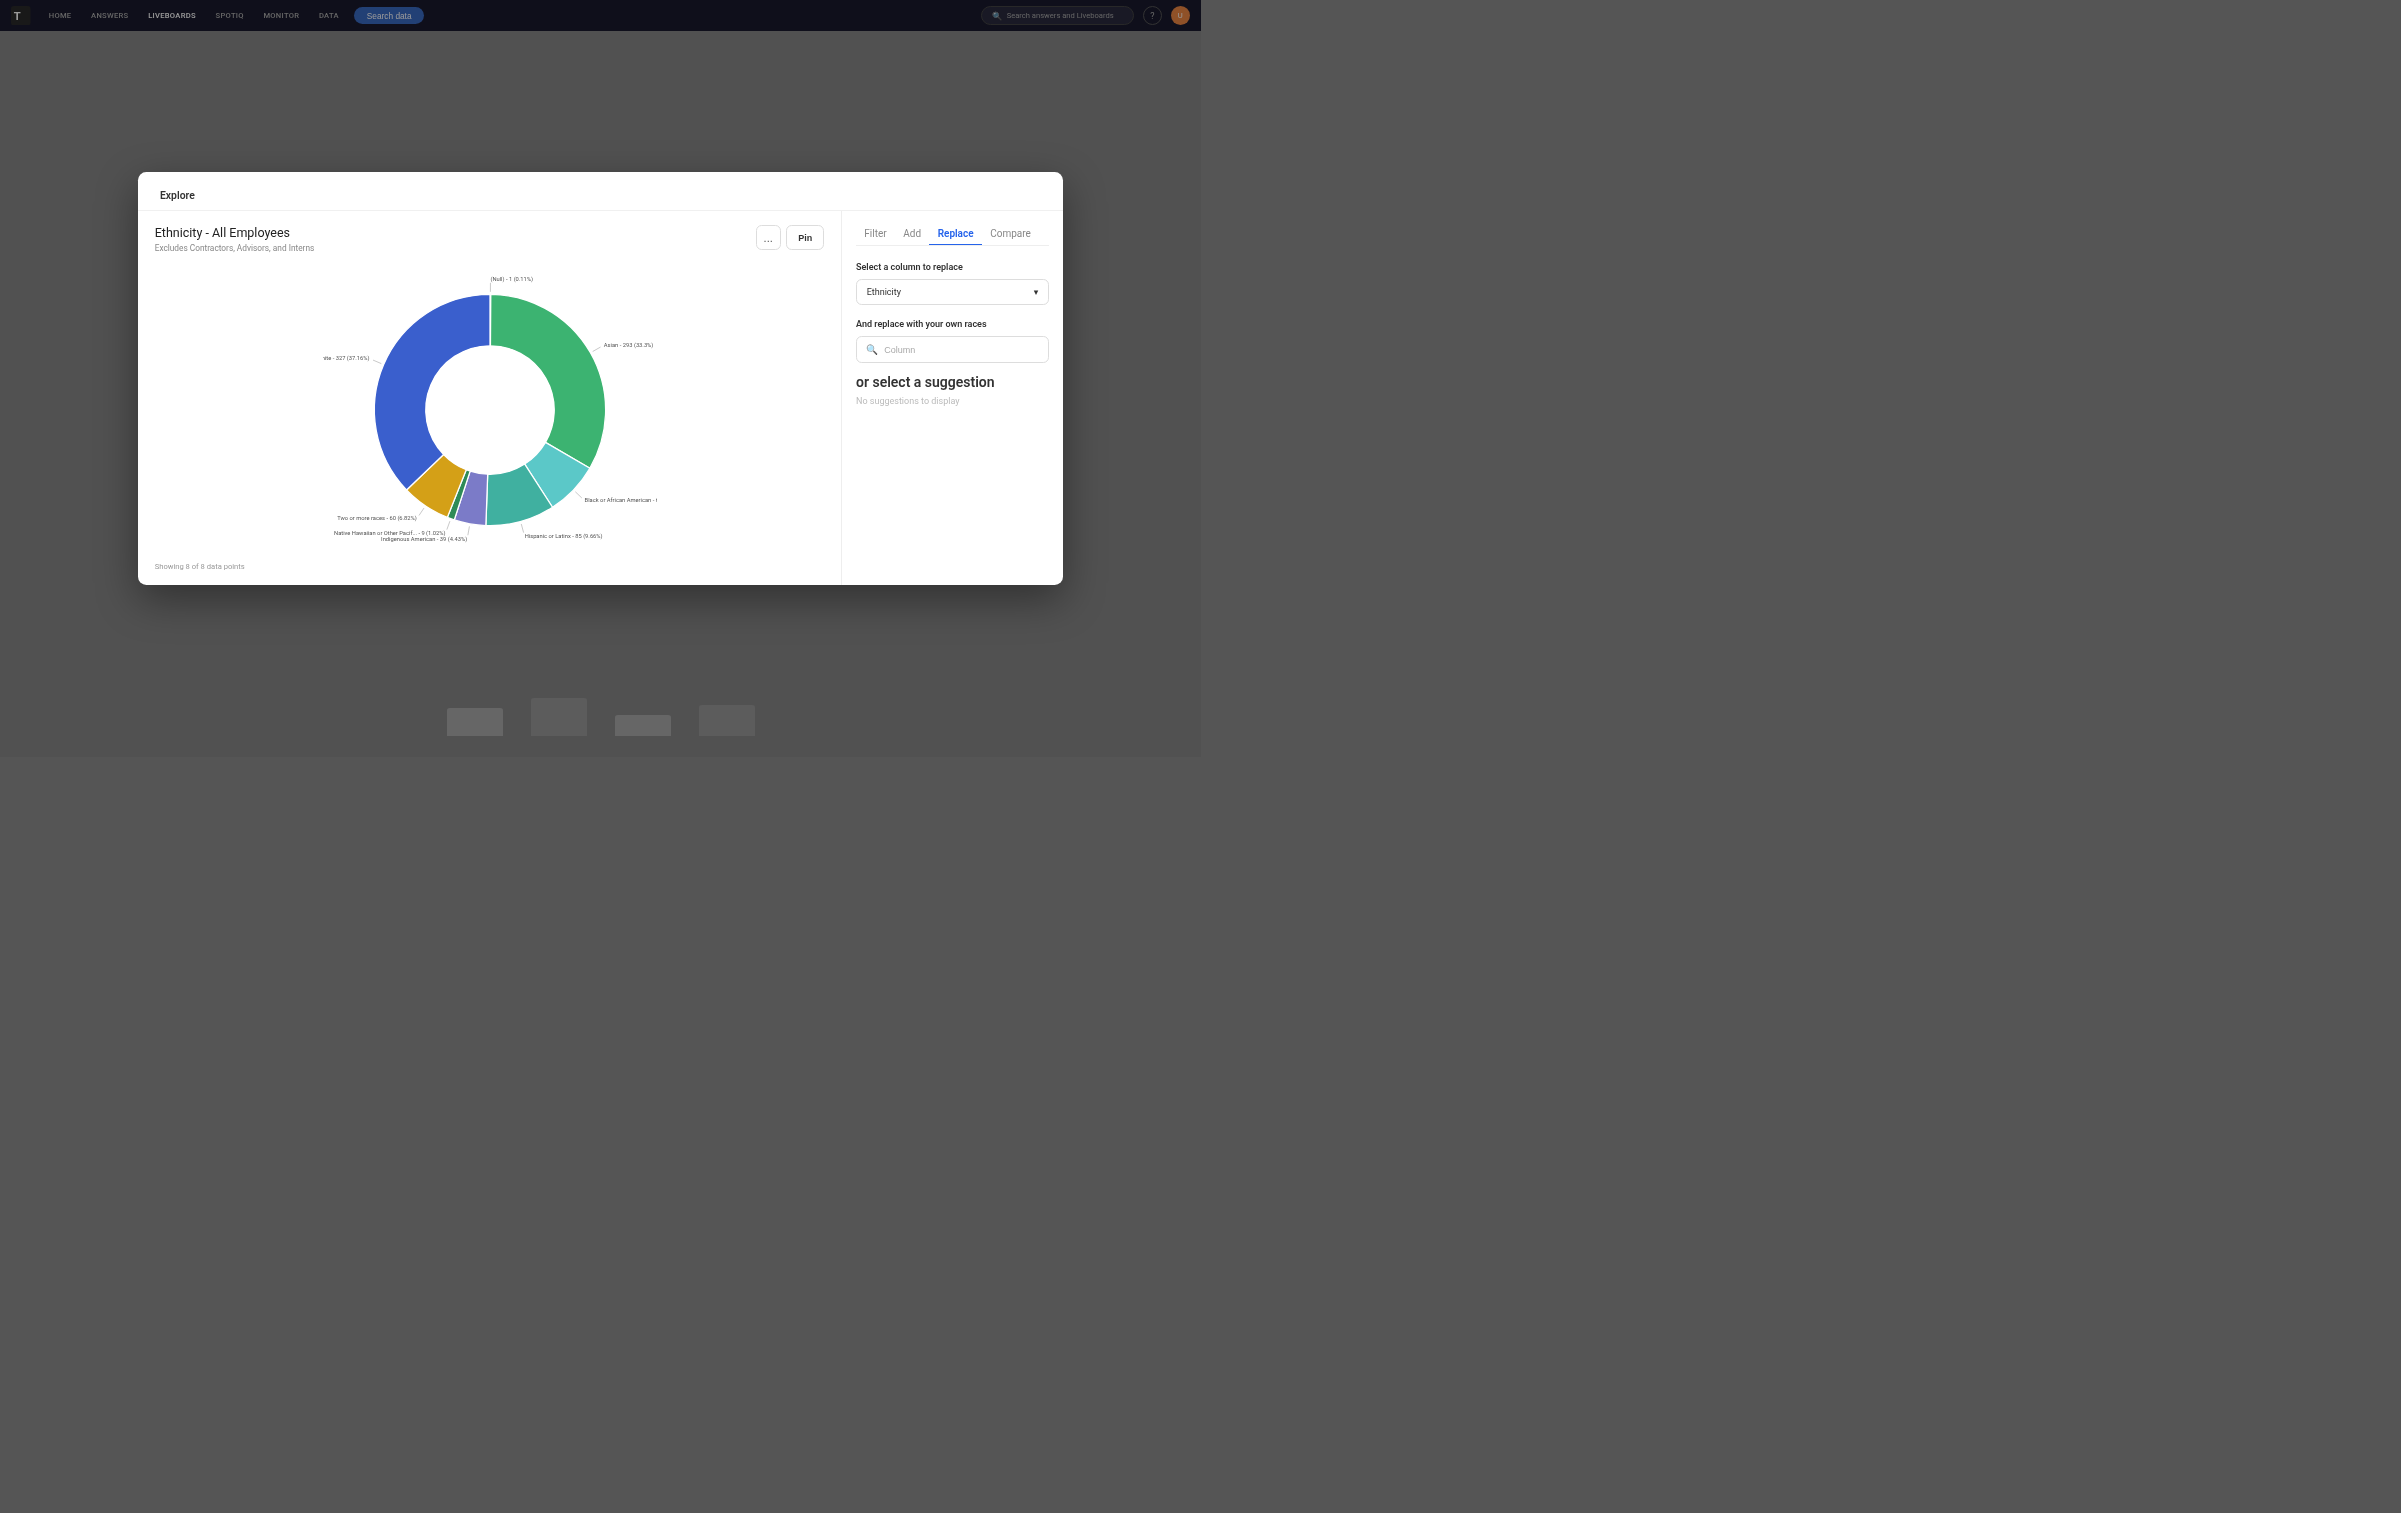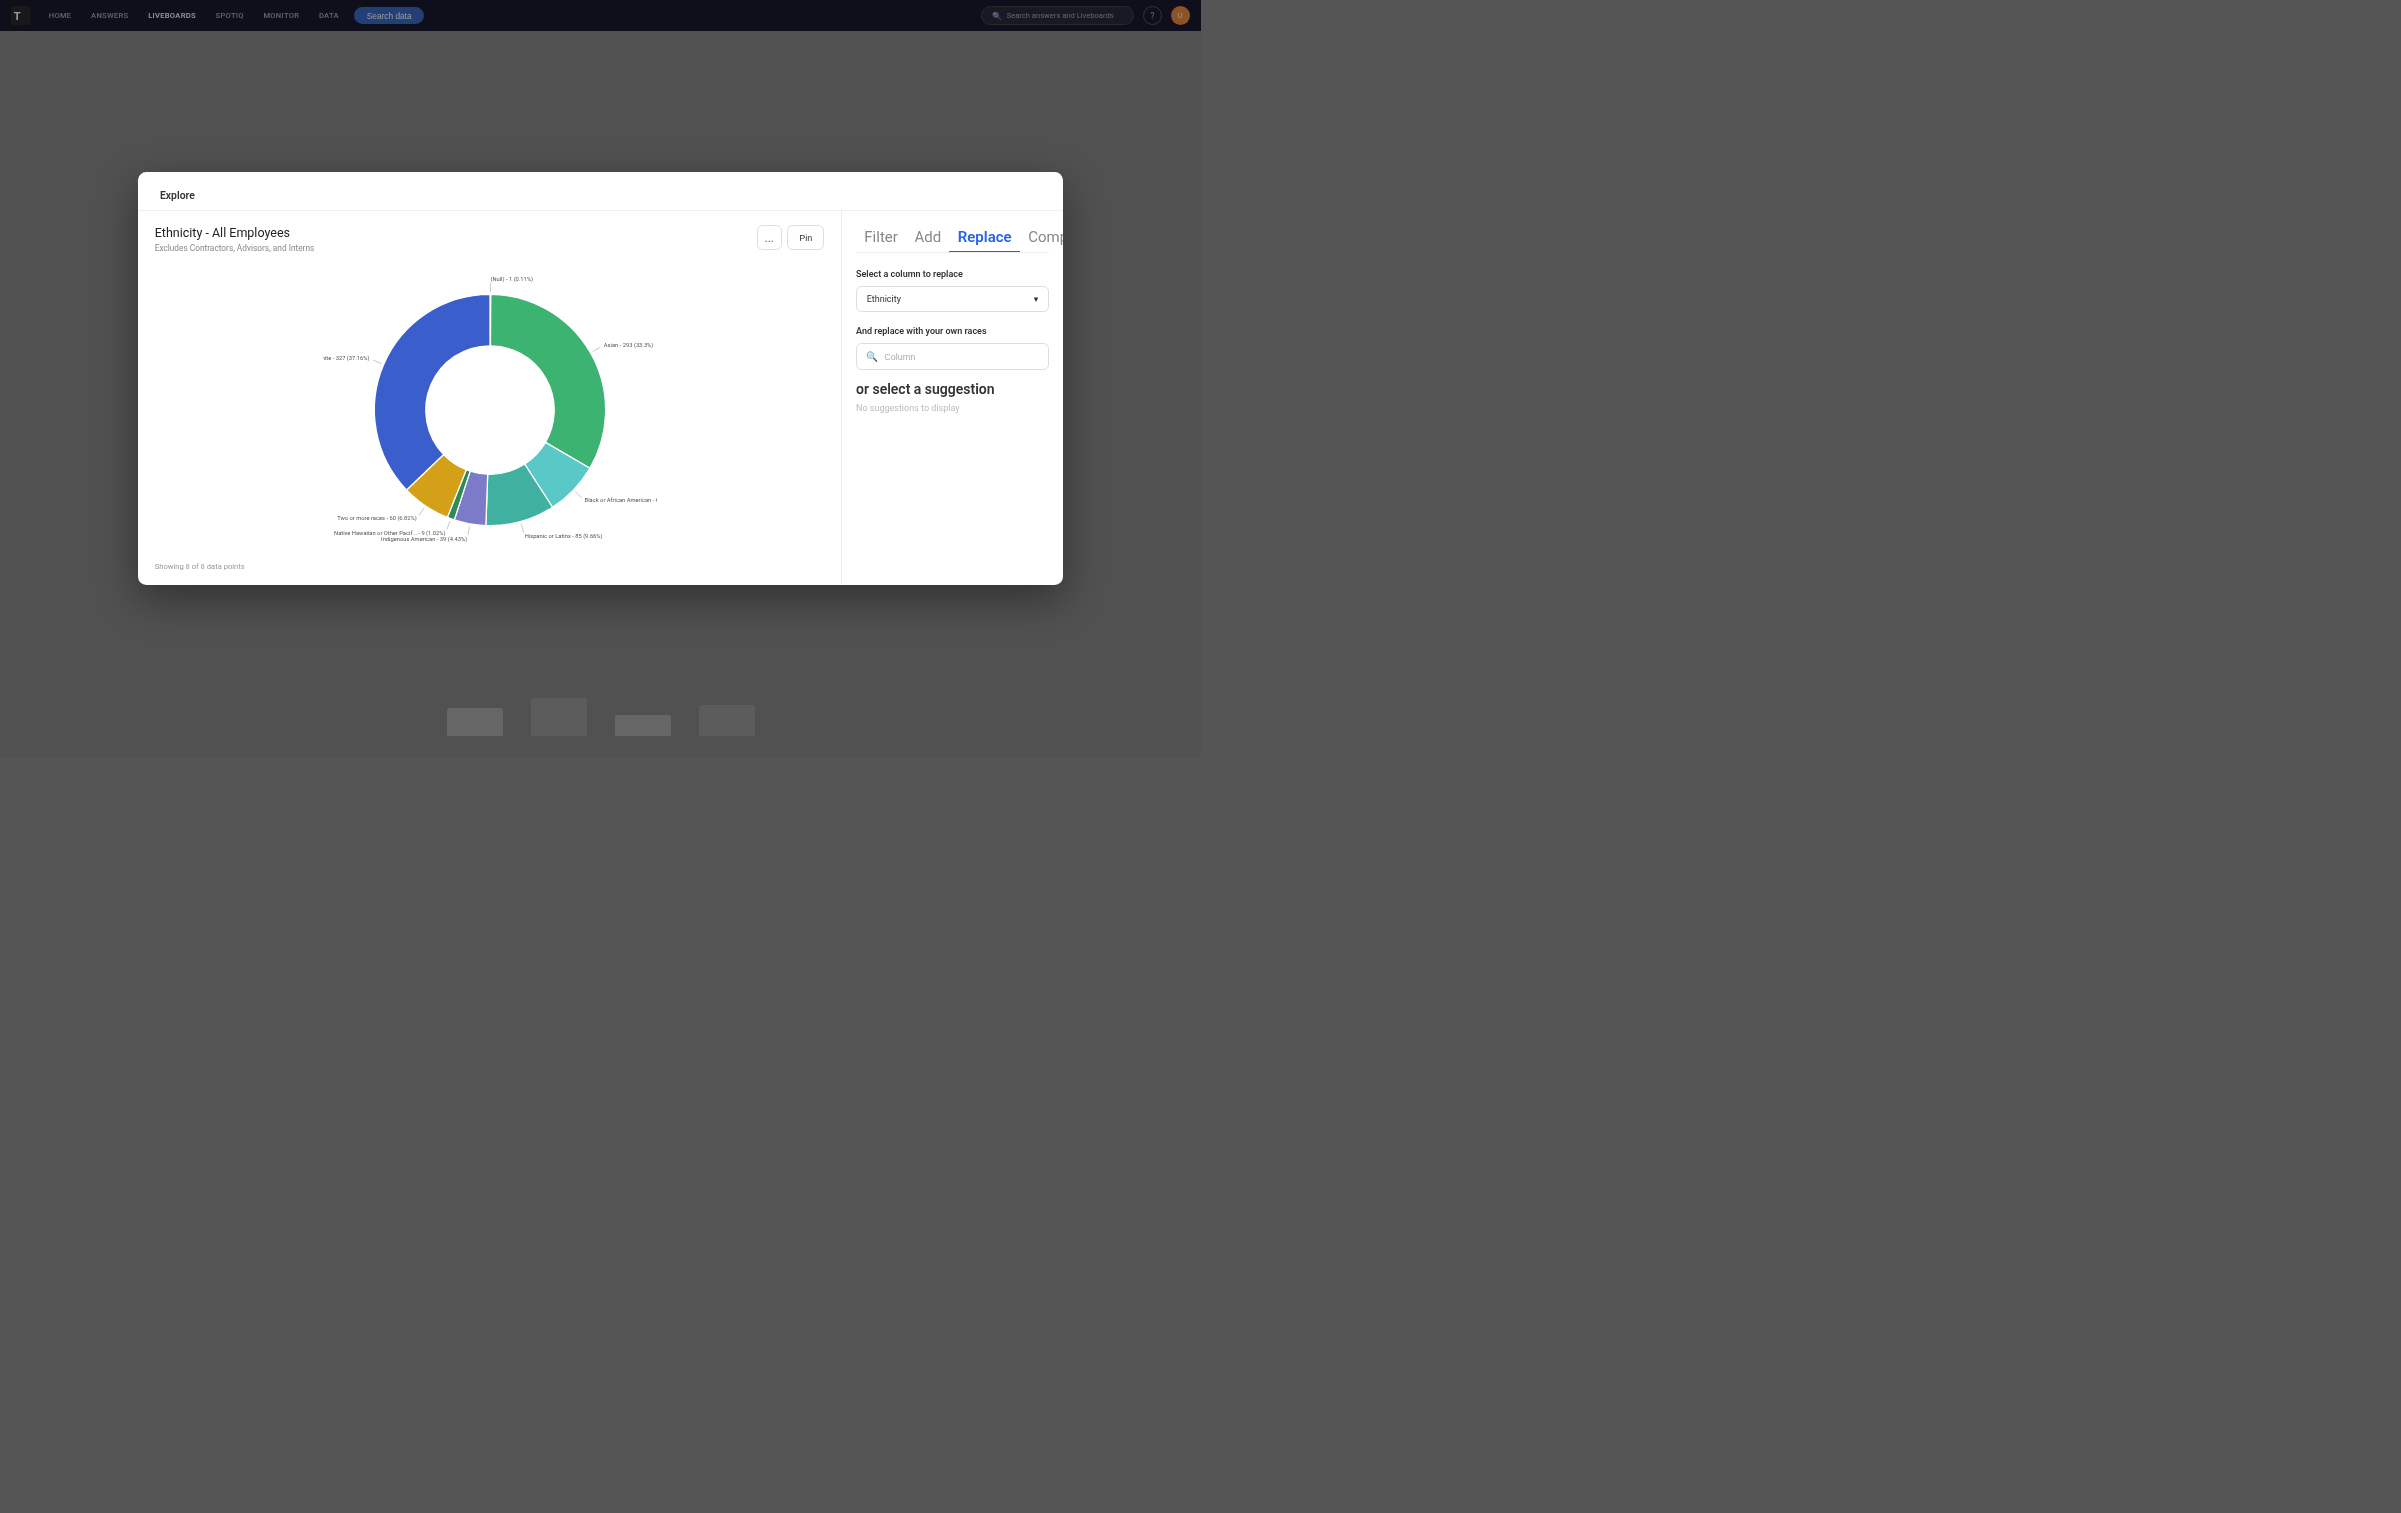--- a/index.html
+++ b/index.html
@@ -175,21 +175,21 @@
     }
     .btn-pin {
       height: 25px;
       border: 0.7px solid #ddd;
       border-radius: 5.6px;
       background: #fff;
       cursor: pointer;
       padding: 0 11px;
       font-size: 9px;
       color: #333;
-      font-weight: 400;
+      font-weight: 700;
     }
 
     
     .donut-wrapper {
       flex: 1;
       display: flex;
       align-items: center;
       justify-content: center;
       position: relative;
     }
@@ -213,21 +213,21 @@
       padding: 11px 14px;
     }
 
     .panel-tabs {
       display: flex;
       gap: 0;
       border-bottom: 0.7px solid #eee;
       margin-bottom: 16.7px;
     }
     .panel-tab {
-      font-size: 15px;
+      font-size: 10px;
       color: #888;
       padding: 5.6px 8.3px;
       cursor: pointer;
       border-bottom: 1.4px solid transparent;
       margin-bottom: -0.7px;
     }
     .panel-tab.active {
       color: #2563eb;
       border-bottom: 1.4px solid #2563eb;
       font-weight: 600;

